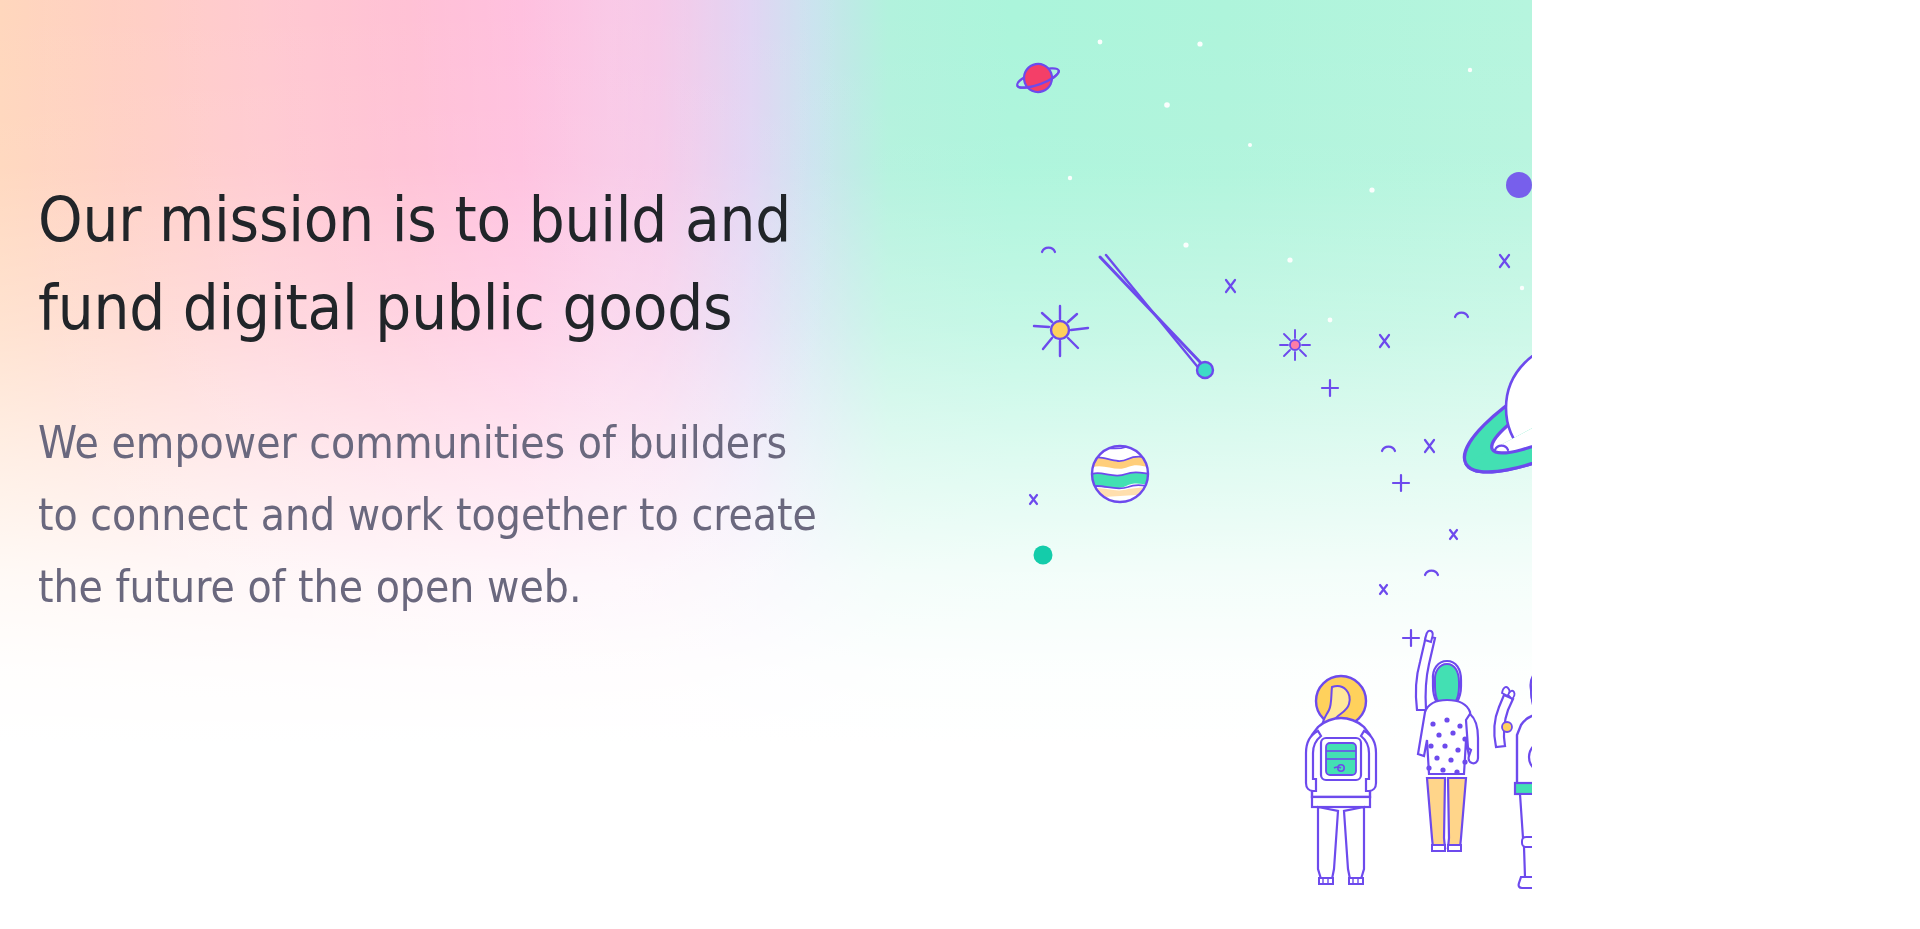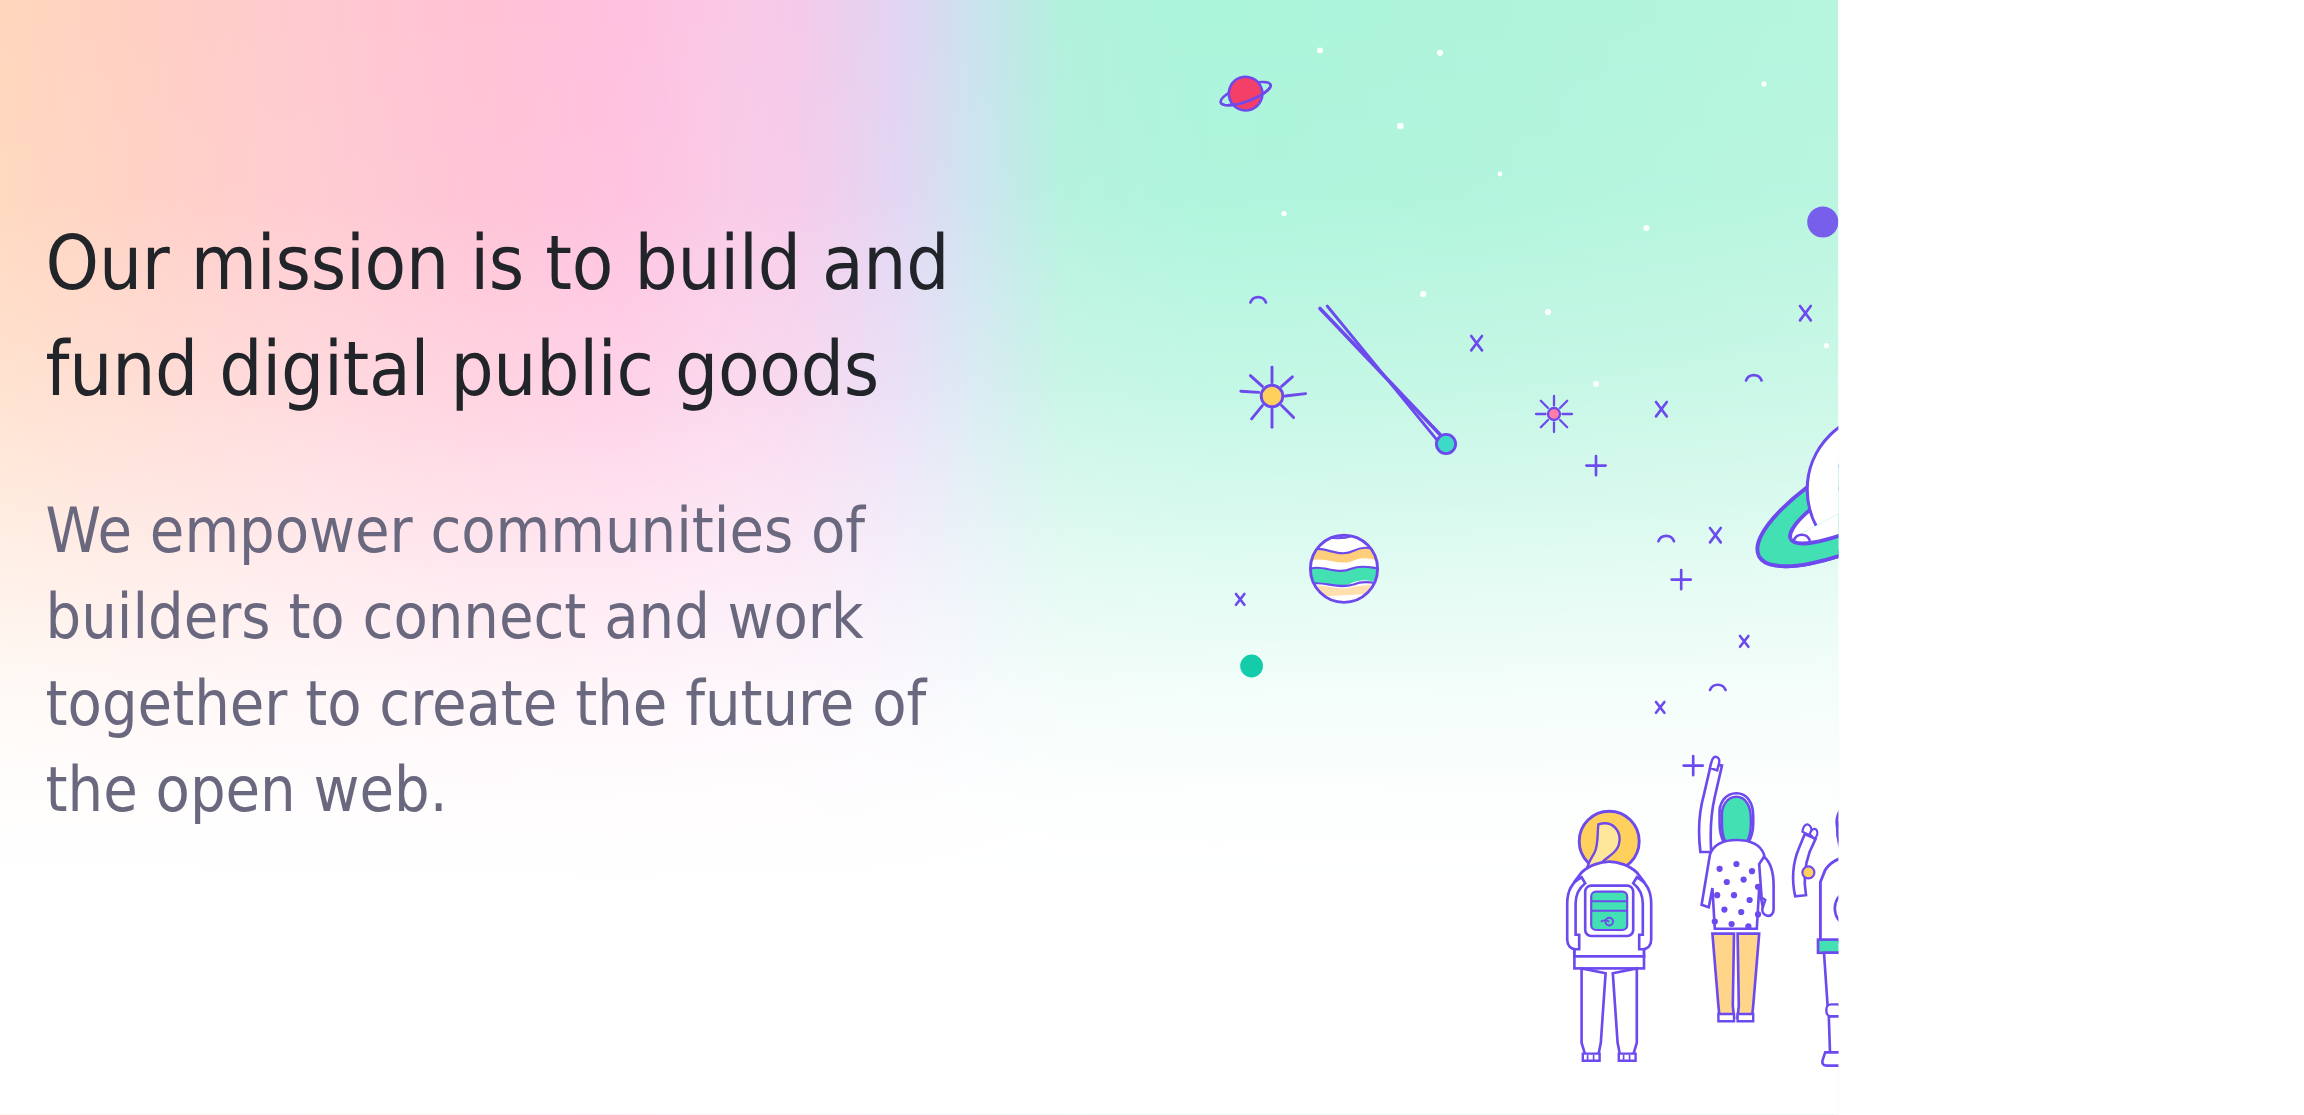--- a/index.html
+++ b/index.html
@@ -85,21 +85,21 @@
     line-height: 88px;
     font-weight: 400;
     letter-spacing: -0.2px;
     color: #212529;
     width: 800px;
   }
   .subcopy {
     margin: 0;
     margin-top: 55px;
     font-family: "DejaVu Sans Condensed", "Liberation Sans Narrow", "Liberation Sans", sans-serif;
-    font-size: 52px;
+    font-size: 44px;
     line-height: 72px;
     font-weight: 400;
     color: #6a687e;
     width: 790px;
   }
 
   
   .space-illu {
     position: absolute;
     left: 1000px;

